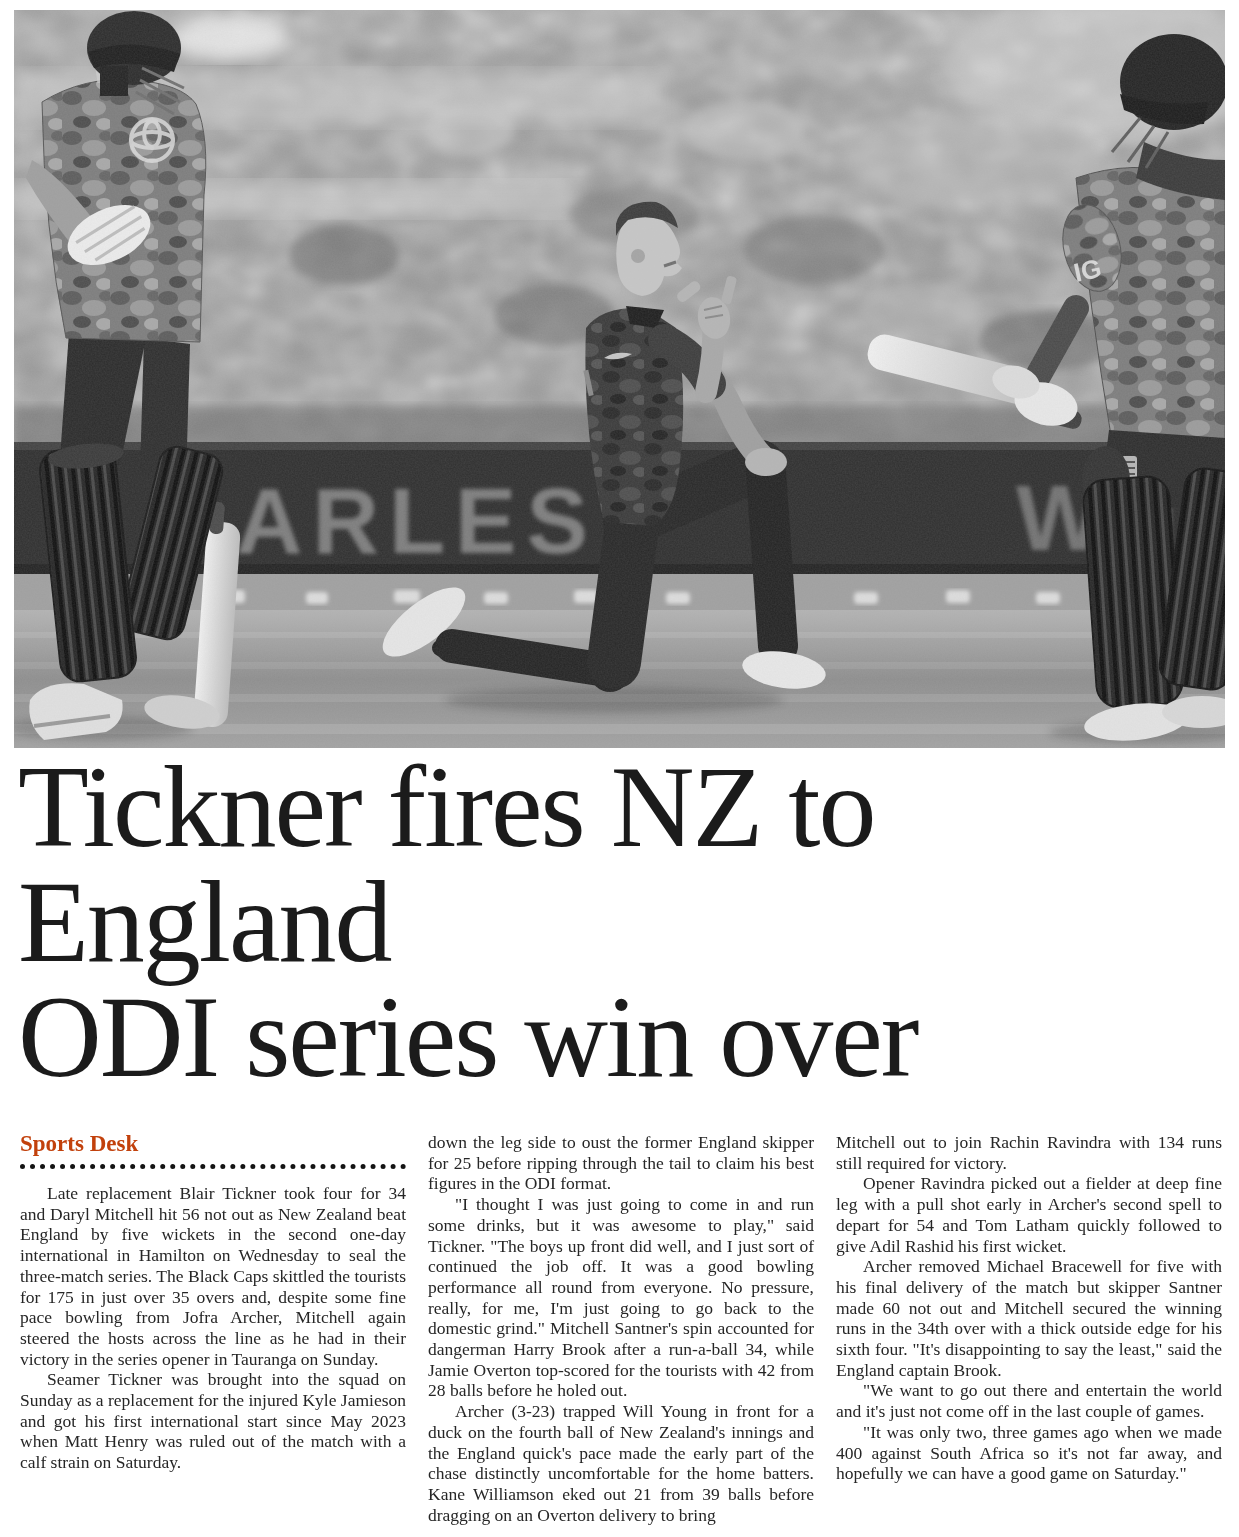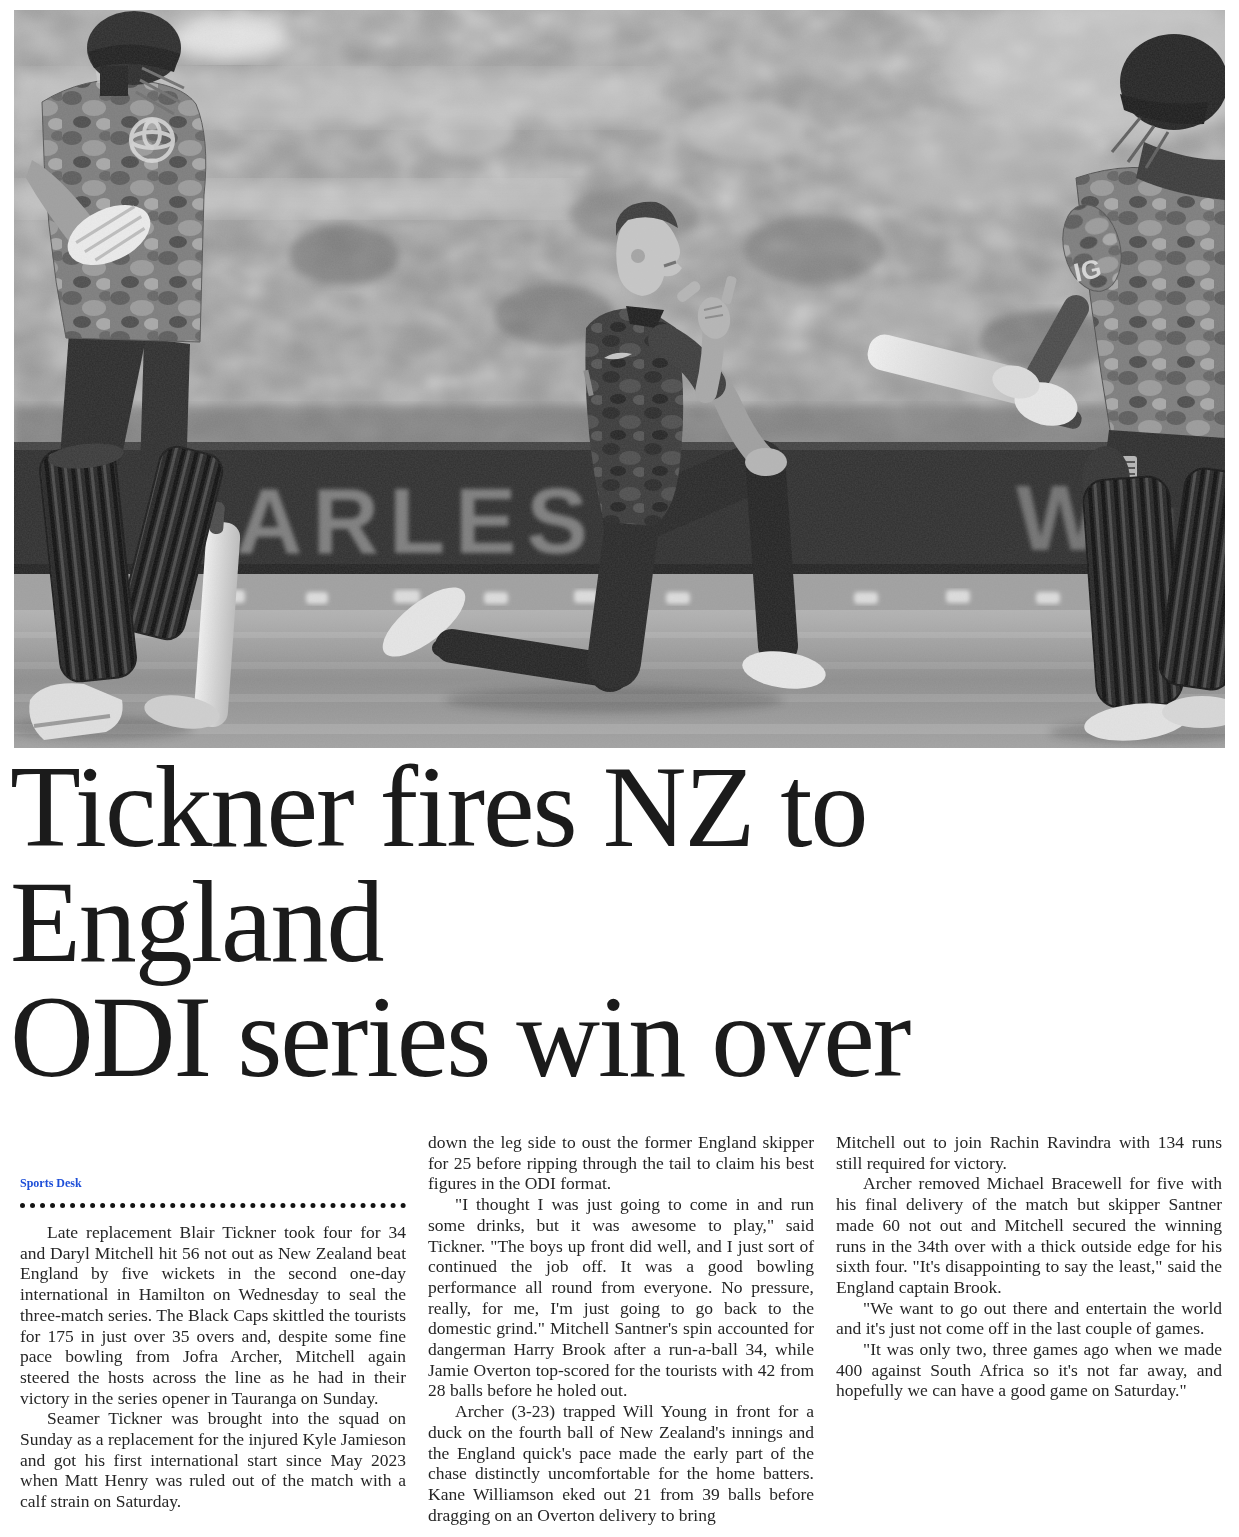--- a/index.html
+++ b/index.html
@@ -1,25 +1,25 @@
 <!DOCTYPE html>
 <html lang="en"><head>
 <meta charset="utf-8">
 <style>
   html,body{margin:0;padding:0;background:#ffffff;}
   .page{position:relative;width:1239px;height:1537px;background:#ffffff;overflow:hidden;
         font-family:"Liberation Serif", serif;color:#2b2b2b;}
   .photo-wrap{position:absolute;left:14px;top:10px;width:1211px;height:738px;overflow:hidden;background:#9a9a9a;}
   .photo-wrap svg{display:block;width:100%;height:100%;}
-  .headline{position:absolute;left:10px;top:750px;width:1208px;
+  .headline{position:absolute;left:18px;top:750px;width:1208px;
             font-size:116px;line-height:115px;letter-spacing:-2px;
             color:#1b1b1b;font-weight:400;}
   .article{position:absolute;left:20px;top:1132px;width:1202px;display:flex;gap:22px;}
   .col{flex:1 1 0;min-width:0;}
-  .byline{font-weight:bold;font-size:12px;line-height:24px;color:#1d4ed8;margin-top:39px;}
+  .byline{font-weight:bold;font-size:23px;line-height:24px;color:#c2410c;}
   .dotrule{border-bottom:5px dotted #141414;height:6px;margin:2px 0 14px 0;}
   .para{margin:0;font-size:17.5px;line-height:20.7px;text-align:justify;color:#262626;font-family:Liberation Serif, serif;}
   .para.indent{text-indent:27px;}
 </style>
 </head>
 <body>
 
 <div class="page">
 
   <div class="photo-wrap">
@@ -256,20 +256,21 @@
     <div class="col">
       <div>
           <p class="para">down the leg side to oust the former England skipper for 25 before ripping through the tail to claim his best figures in the ODI format.</p>
           <p class="para indent">"I thought I was just going to come in and run some drinks, but it was awesome to play," said Tickner. "The boys up front did well, and I just sort of continued the job off. It was a good bowling performance all round from everyone. No pressure, really, for me, I'm just going to go back to the domestic grind." Mitchell Santner's spin accounted for dangerman Harry Brook after a run-a-ball 34, while Jamie Overton top-scored for the tourists with 42 from 28 balls before he holed out.</p>
           <p class="para indent">Archer (3-23) trapped Will Young in front for a duck on the fourth ball of New Zealand's innings and the England quick's pace made the early part of the chase distinctly uncomfortable for the home batters. Kane Williamson eked out 21 from 39 balls before dragging on an Overton delivery to bring</p>
         </div>
     </div>
     <div class="col">
       <div>
           <p class="para">Mitchell out to join Rachin Ravindra with 134 runs still required for victory.</p>
+          <p class="para indent">Opener Ravindra picked out a fielder at deep fine leg with a pull shot early in Archer's second spell to depart for 54 and Tom Latham quickly followed to give Adil Rashid his first wicket.</p>
           <p class="para indent">Archer removed Michael Bracewell for five with his final delivery of the match but skipper Santner made 60 not out and Mitchell secured the winning runs in the 34th over with a thick outside edge for his sixth four. "It's disappointing to say the least," said the England captain Brook.</p>
           <p class="para indent">"We want to go out there and entertain the world and it's just not come off in the last couple of games.</p>
           <p class="para indent">"It was only two, three games ago when we made 400 against South Africa so it's not far away, and hopefully we can have a good game on Saturday."</p>
         </div>
     </div>
   </div>
 
 </div>
 
 </body></html>

